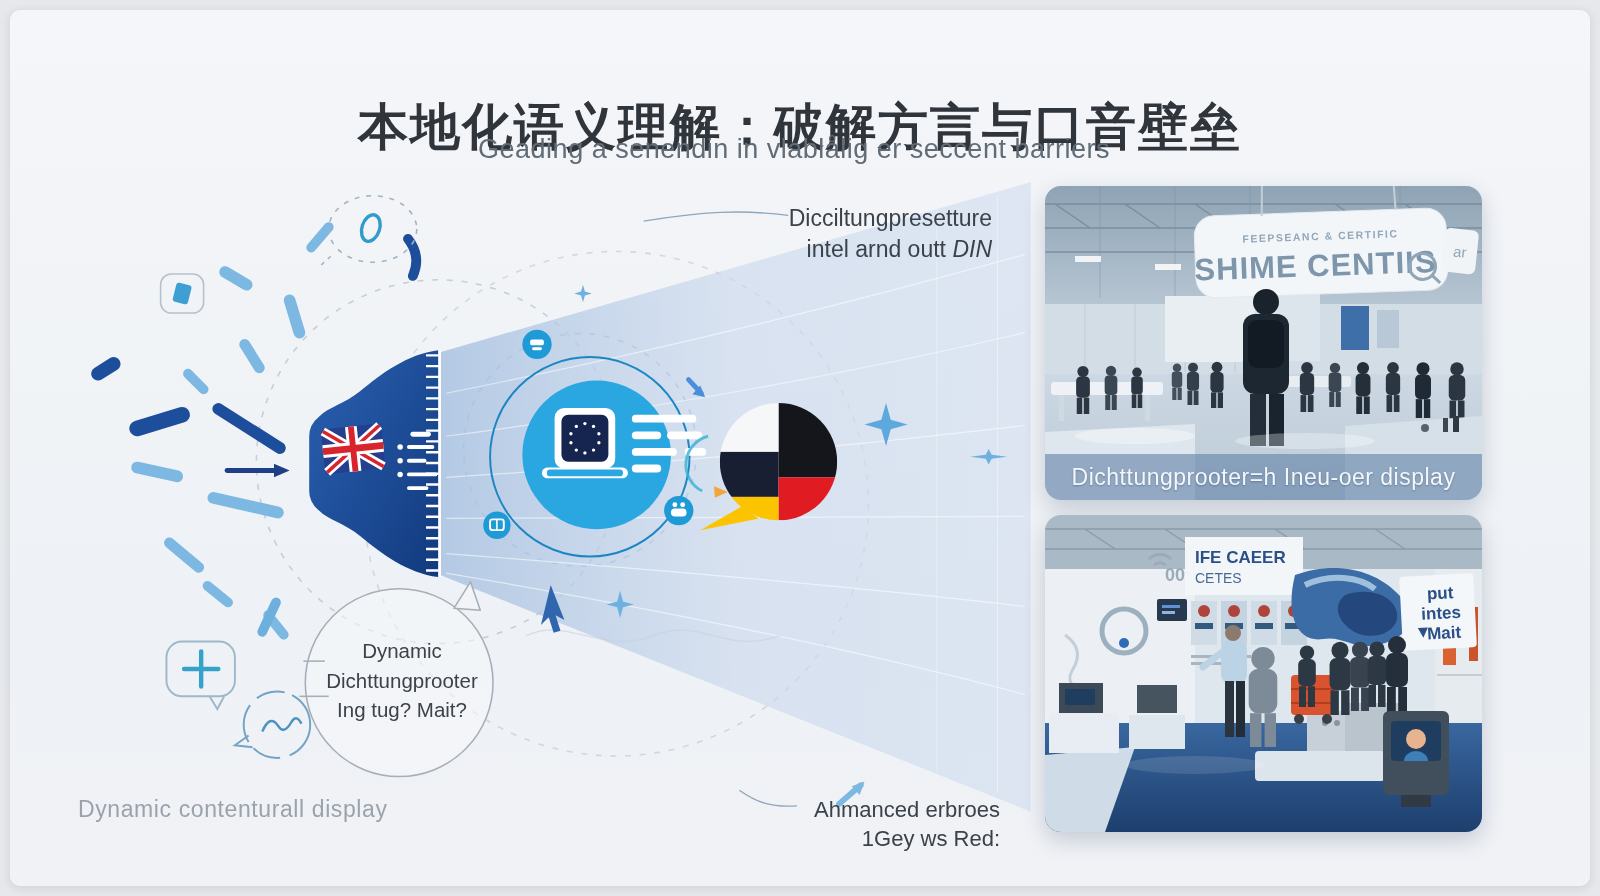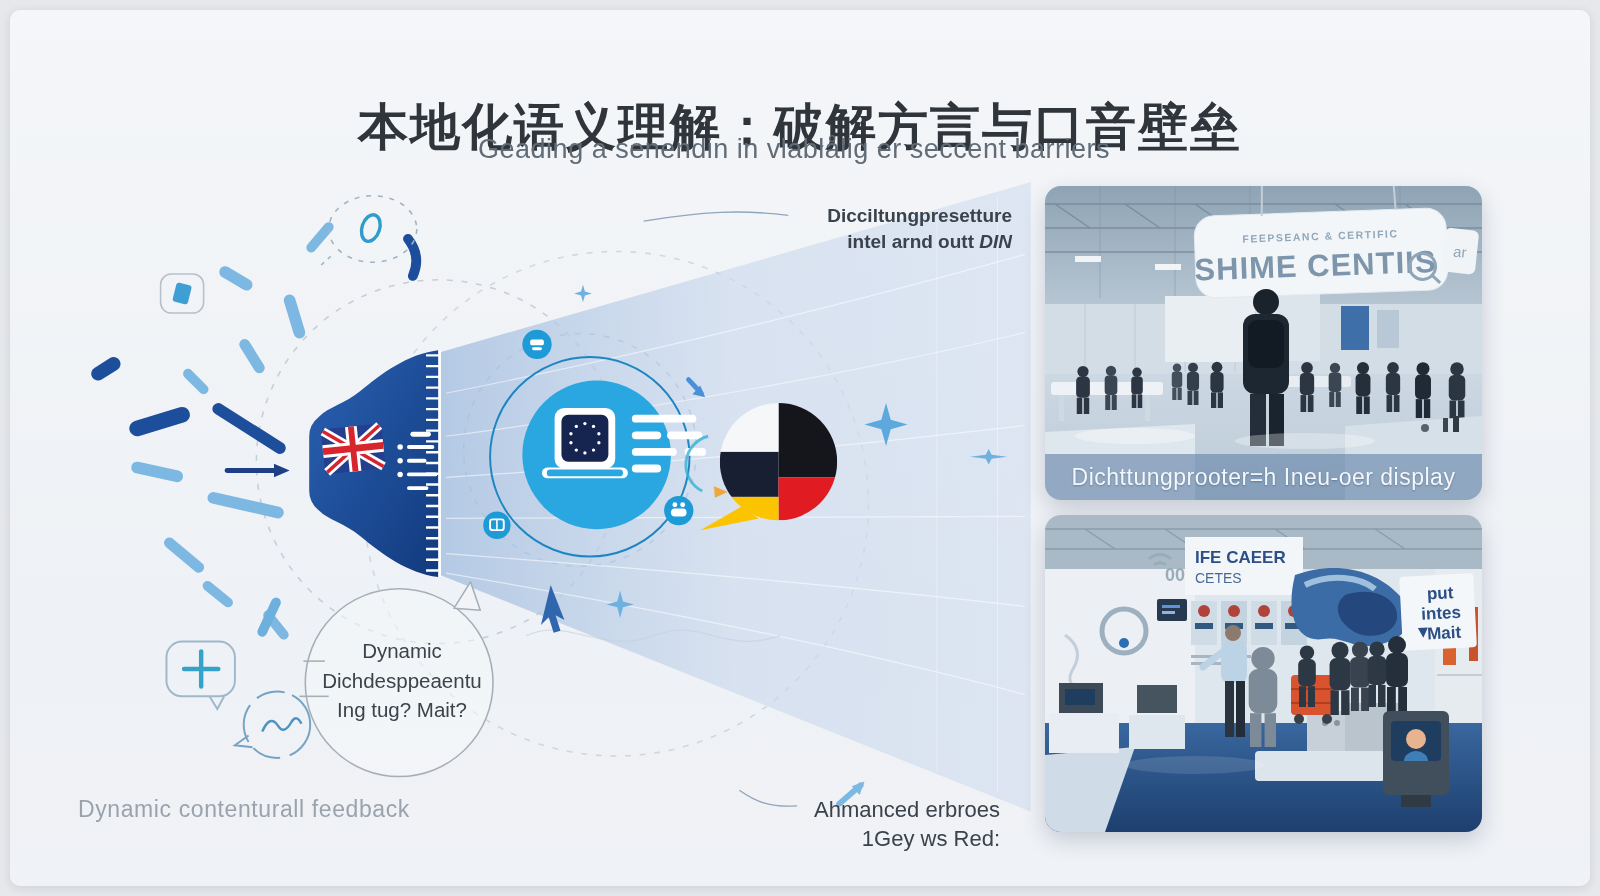--- a/index.html
+++ b/index.html
@@ -6,22 +6,22 @@
   .stage{position:relative;width:1600px;height:896px;overflow:hidden;
          font-family:"Liberation Sans","DejaVu Sans",sans-serif;}
   .card{position:absolute;inset:10px;border-radius:10px;overflow:hidden;
         background:linear-gradient(180deg,#f4f6f9 0%,#eef1f5 70%,#f0f2f6 100%);
         box-shadow:0 2px 10px rgba(60,75,95,.15);}
   .scene{position:absolute;inset:0;width:100%;height:100%;}
   .title{position:absolute;top:50px;left:0;right:0;text-align:center;
          font-size:50px;font-weight:700;color:#30353b;letter-spacing:2px;}
   .subtitle{position:absolute;top:124px;left:0;right:12px;text-align:center;
             font-size:27px;color:#616c77;letter-spacing:.5px;}
-  .label-tr{position:absolute;top:193px;left:702px;width:300px;text-align:right;
-            font-size:19px;color:#3a424b;line-height:1.35;font-weight:bold;}
+  .label-tr{position:absolute;top:193px;left:682px;width:300px;text-align:right;
+            font-size:23px;color:#3a424b;line-height:1.35;}
   .label-br{position:absolute;top:786px;left:690px;width:300px;text-align:right;
             font-size:22px;color:#3a424b;line-height:1.3;}
   .label-bl{position:absolute;top:786px;left:68px;font-size:23px;color:#9aa3ad;
             letter-spacing:.6px;}
   .bubble-text{position:absolute;top:626px;left:298px;width:188px;text-align:center;
                font-size:20.5px;color:#3c434b;line-height:1.45;}
   .photo{position:absolute;left:1035px;width:437px;border-radius:16px;overflow:hidden;
          box-shadow:0 8px 22px rgba(45,65,95,.22);background:#cdd8e2;}
   .photo-top{top:176px;height:314px;}
   .photo-bottom{top:505px;height:317px;}
@@ -246,25 +246,25 @@
   <h1 class="title">本地化语义理解：破解方言与口音壁垒</h1>
   <div class="subtitle">Geading a senendin in vlablålig er seccent barriers</div>
 
   <div class="label-tr">
     <span>Dicciltungpresetture</span><br>
     <span>intel arnd outt </span><i>DIN</i>
   </div>
 
   <div class="bubble-text">
     <div>Dynamic</div>
-    <div>Dichdesppeaentu</div>
+    <div>Dichttungprooter</div>
     <div>Ing tug? Mait?</div>
   </div>
 
-  <div class="label-bl">Dynamic contenturall feedback</div>
+  <div class="label-bl">Dynamic contenturall display</div>
 
   <div class="label-br">
     <span>Ahmanced erbroes</span><br>
     <span>1Gey ws Red:</span>
   </div>
 
   <div class="photo photo-top">
     <svg viewBox="0 0 437 314">
       <defs>
         <linearGradient id="p1ceil" x1="0" y1="0" x2="0" y2="1">

